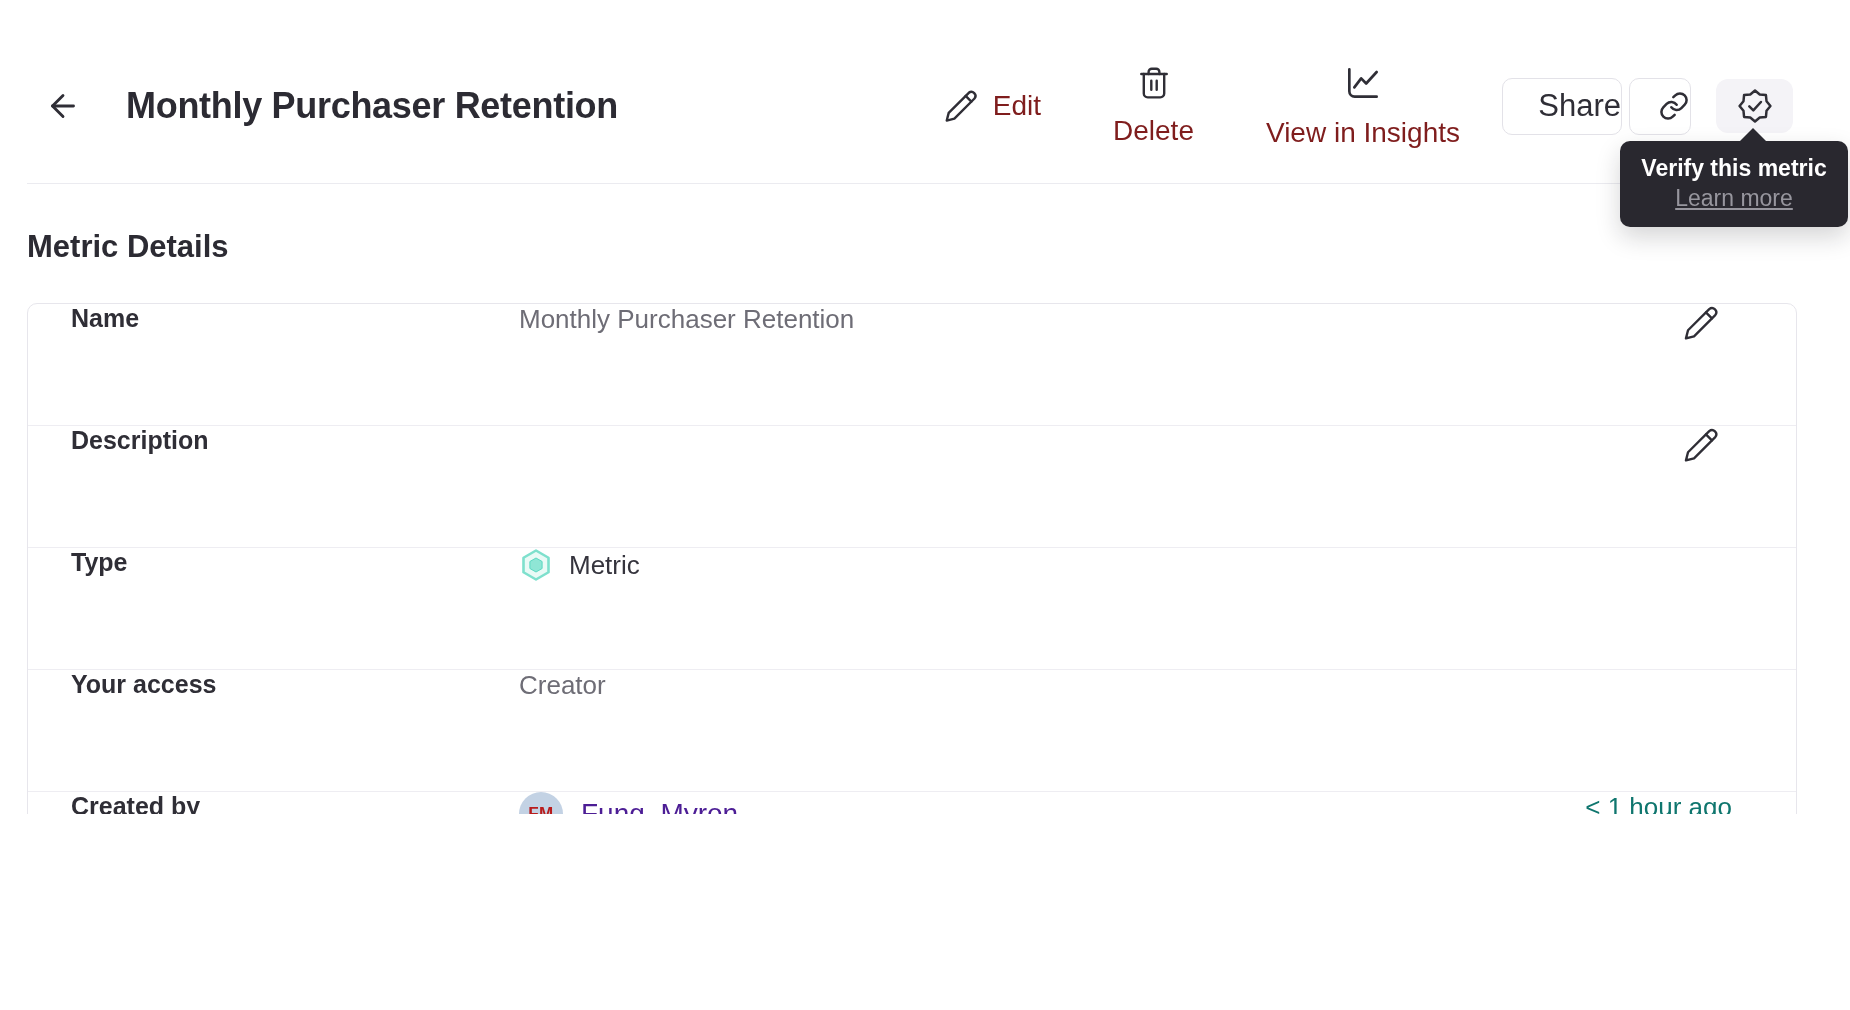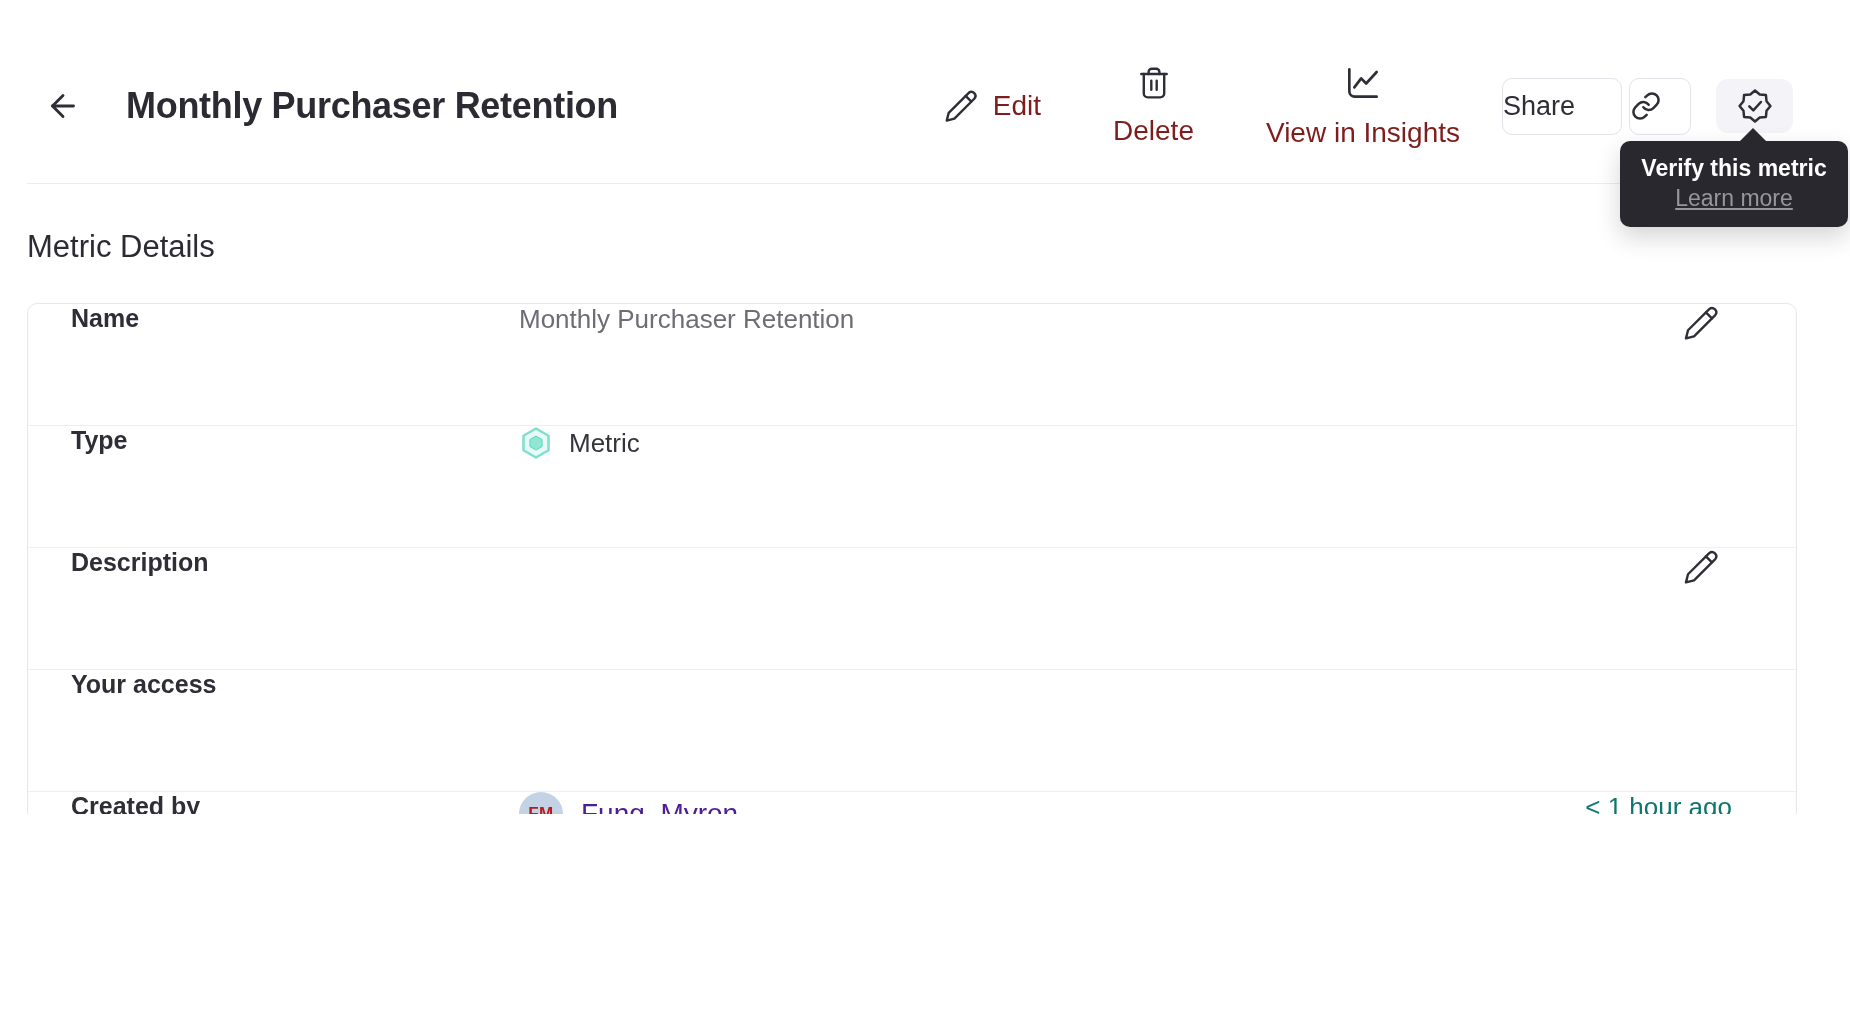--- a/index.html
+++ b/index.html
@@ -68,24 +68,24 @@
     white-space: nowrap;
   }
   .text-action + .text-action { margin-left: 72px; flex-direction: column; }
   .btn-group { margin-left: 42px; display: flex; gap: 7px; }
   .btn-outline {
     height: 57px;
     background: #ffffff;
     border: 1.5px solid #e3e2e8;
     border-radius: 10px;
     font-family: inherit;
-    font-size: 27px;
+    font-size: 31px;
     font-weight: 500;
     color: #2f2e36;
-    display: flex; align-items: center; justify-content: flex-start;
+    display: flex; align-items: center; justify-content: flex-end;
     cursor: pointer;
   }
   .share-btn { width: 120px; }
   .link-btn { width: 62px; }
   .verify-btn {
     margin-left: 25px;
     width: 77px; height: 54px;
     background: #f4f3f7;
     border: none;
     border-radius: 12px;
@@ -130,21 +130,21 @@
     line-height: 28px;
     text-decoration: underline;
     cursor: pointer;
   }
 
   
   .section-title {
     position: absolute;
     left: 27px; top: 229px;
     font-size: 31px;
-    font-weight: 400;
+    font-weight: 700;
     color: #2c2b33;
   }
   .card {
     position: absolute;
     left: 27px; top: 303px;
     width: 1770px;
     height: 760px;
     background: #ffffff;
     border: 1.5px solid #e7e6ec;
     border-radius: 10px;
@@ -297,47 +297,48 @@
         <span class="icon">
           <svg width="38" height="38" viewBox="0 0 24 24" fill="none" stroke="#2f2e36" stroke-width="1.5" stroke-linecap="round" stroke-linejoin="round">
             <path d="M17.2 3.2a2.7 2.7 0 0 1 3.8 3.8L7.6 20.4 2.5 21.7l1.3-5.1L17.2 3.2z"></path>
             <path d="M15.1 5.3l3.8 3.8"></path>
           </svg>
         </span>
       </button>
     </div>
 
     <div class="row">
-      <div class="row-label">Type</div>
-      <div class="row-value dark">
-        <span class="icon type-icon">
-          <svg width="34" height="34" viewBox="0 0 34 34">
-            <polygon points="17,2.5 29.5,9.75 29.5,24.25 17,31.5 4.5,24.25 4.5,9.75" fill="#e9faf6" stroke="#7ee0cd" stroke-width="2.6" stroke-linejoin="round"></polygon>
-            <polygon points="17,10 23.1,13.5 23.1,20.5 17,24 10.9,20.5 10.9,13.5" fill="#8fe6d5" stroke="#5bd8c2" stroke-width="1" stroke-linejoin="round"></polygon>
-          </svg>
-        </span>
-        <span class="type-text">Metric</span>
-      </div>
-    </div>
-
-    <div class="row">
       <div class="row-label">Description</div>
       <div class="row-value"></div>
       <button class="row-edit-btn">
         <span class="icon">
           <svg width="38" height="38" viewBox="0 0 24 24" fill="none" stroke="#2f2e36" stroke-width="1.5" stroke-linecap="round" stroke-linejoin="round">
             <path d="M17.2 3.2a2.7 2.7 0 0 1 3.8 3.8L7.6 20.4 2.5 21.7l1.3-5.1L17.2 3.2z"></path>
             <path d="M15.1 5.3l3.8 3.8"></path>
           </svg>
         </span>
       </button>
     </div>
 
     <div class="row">
+      <div class="row-label">Type</div>
+      <div class="row-value dark">
+        <span class="icon type-icon">
+          <svg width="34" height="34" viewBox="0 0 34 34">
+            <polygon points="17,2.5 29.5,9.75 29.5,24.25 17,31.5 4.5,24.25 4.5,9.75" fill="#e9faf6" stroke="#7ee0cd" stroke-width="2.6" stroke-linejoin="round"></polygon>
+            <polygon points="17,10 23.1,13.5 23.1,20.5 17,24 10.9,20.5 10.9,13.5" fill="#8fe6d5" stroke="#5bd8c2" stroke-width="1" stroke-linejoin="round"></polygon>
+          </svg>
+        </span>
+        <span class="type-text">Metric</span>
+      </div>
+    </div>
+
+    <div class="row">
       <div class="row-label">Your access</div>
+      <div class="row-value">Creator</div>
     </div>
 
     <div class="row">
       <div class="row-label">Created by</div>
       <div class="row-value">
         <span class="avatar">FM</span>
         <span class="creator-name">Fung, Myron</span>
       </div>
       <div class="timestamp">&lt; 1 hour ago</div>
     </div>

